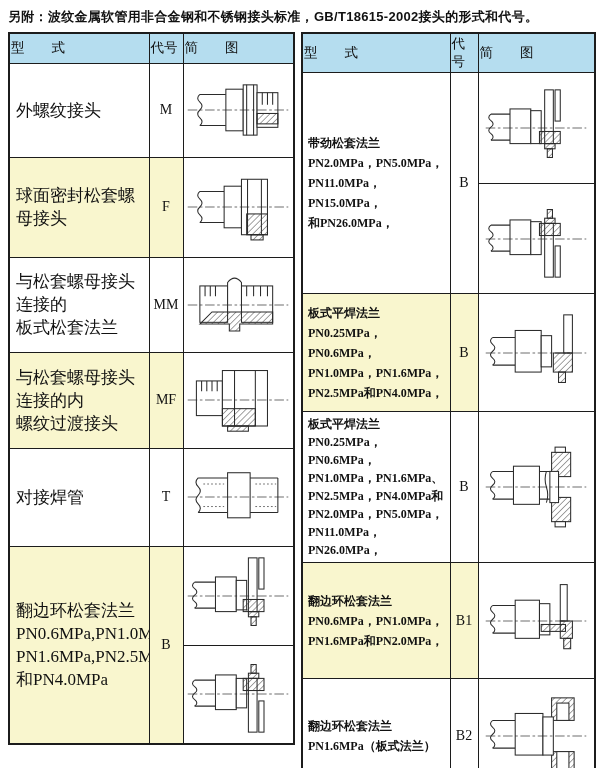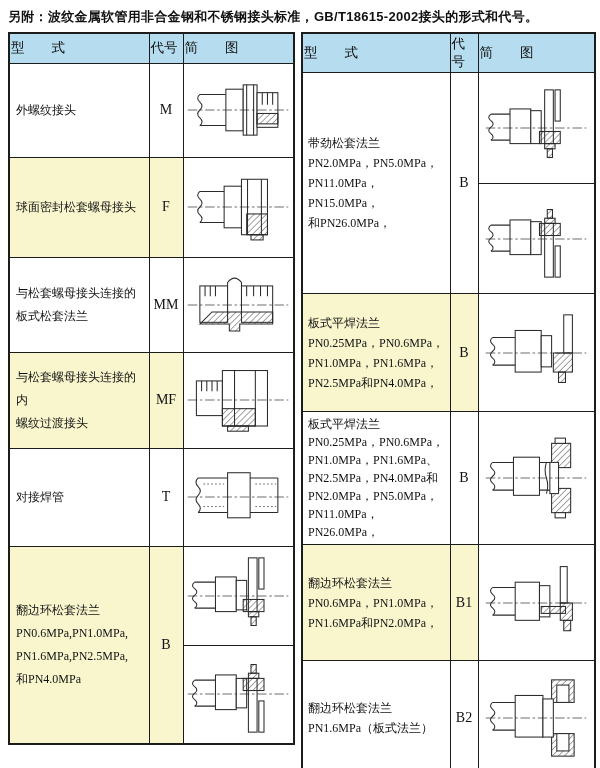--- a/index.html
+++ b/index.html
@@ -17,24 +17,24 @@
     font-weight:bold;font-size:13px;line-height:18px;
     margin:8px 4px 6px 8px;letter-spacing:0.3px;
   }
   .wrap{display:flex;align-items:flex-start;gap:6px;margin-left:8px;}
   table{border-collapse:collapse;table-layout:fixed;border:2px solid var(--bd);}
   td{border:1px solid var(--bd);vertical-align:middle;overflow:hidden;}
   tr.hdr td{
     background:var(--hb);font-size:13.5px;height:30px;
   }
   td.type{
-    font-size:12px;line-height:23px;padding:3px 3px 3px 6px;
+    font-size:17px;line-height:23px;padding:3px 3px 3px 6px;
     white-space:pre-line;text-align:left;
   }
-  .t-right td.type{font-size:12px;line-height:20px;padding-left:5px;}
+  .t-right td.type{font-size:12px;line-height:20px;padding-left:5px;font-weight:bold;}
   .t-right tr.compact td.type{line-height:18px;}
   td.code{text-align:center;font-size:14px;}
   td.dia{background:#fff;text-align:center;padding:0;}
   td.dia svg{display:block;margin:0 auto;}
   tr.hl td.type, tr.hl td.code{background:var(--yb);}
 </style>
 </head>
 <body>
 
 <div class="title">另附：波纹金属软管用非合金钢和不锈钢接头标准，GB/T18615-2002接头的形式和代号。</div>

